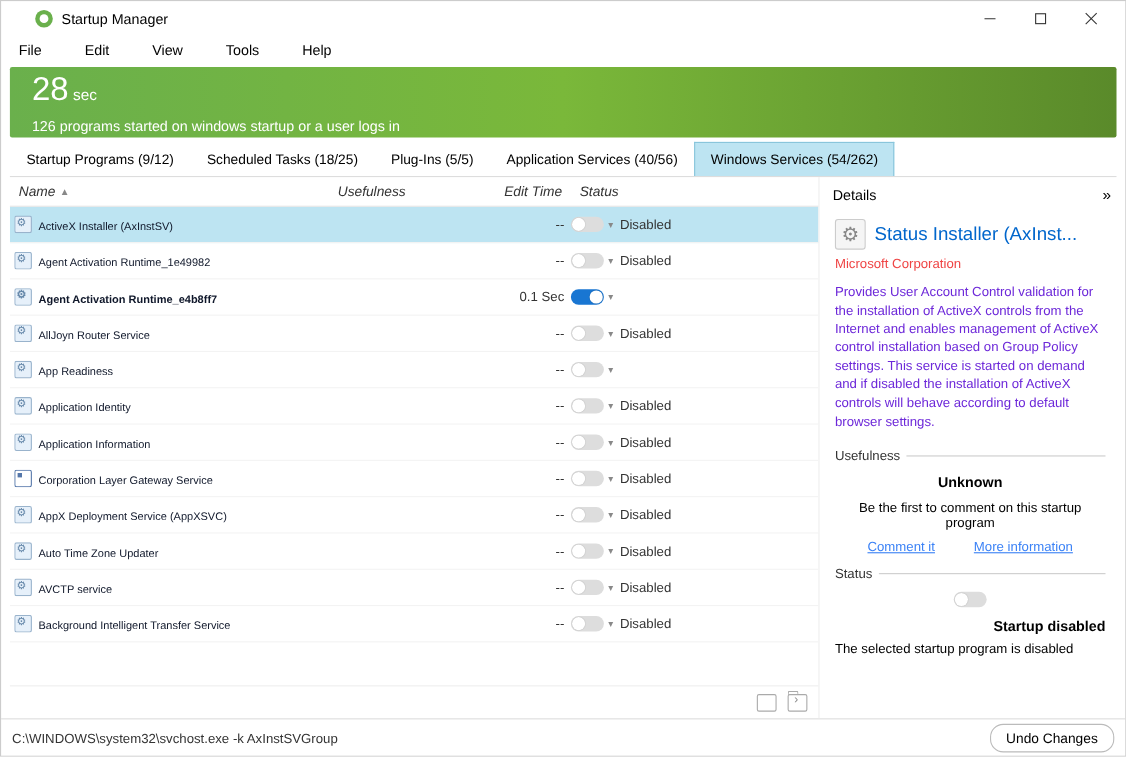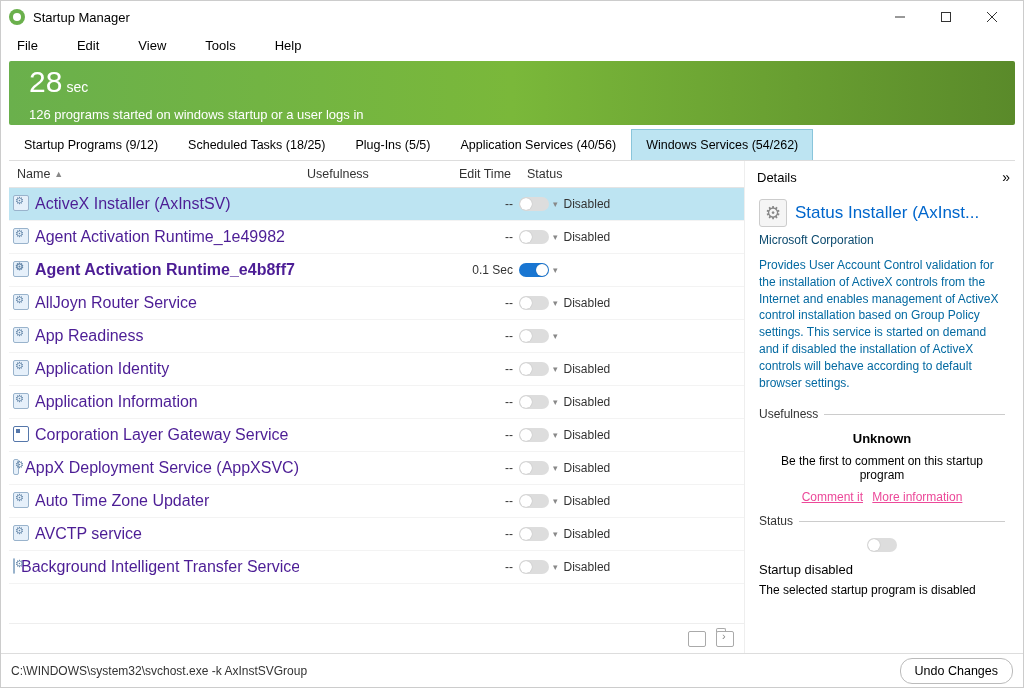--- a/index.html
+++ b/index.html
@@ -1,82 +1,82 @@
 <!DOCTYPE html>
 <html><head>
 <meta charset="utf-8">
 <style>
 * { box-sizing: border-box; margin: 0; padding: 0; }
 body { font-family: "Segoe UI", Tahoma, sans-serif; font-size: 12px; background: #fff; }
 .window { width: 1024px; height: 688px; border: 1px solid #ccc; display: flex; flex-direction: column; background: #fff; }
-.titlebar { height: 32px; display: flex; align-items: center; padding: 0 8px; }
+.titlebar { height: 32px; display: flex; align-items: center; padding: 0 8px; margin-left: 23px; }
 .titlebar-icon { width: 16px; height: 16px; border-radius: 50%; background: #6ab04c; margin-right: 8px; position: relative; }
 .titlebar-icon::after { content:''; position:absolute; left:4px; top:4px; width:8px; height:8px; border-radius:50%; background:#fff; }
 .titlebar-title { flex: 1; font-size: 13px; }
 .titlebar-controls { display: flex; }
 .titlebar-btn { width: 46px; height: 32px; display: flex; align-items: center; justify-content: center; color: #333; }
 .titlebar-btn svg { width: 12px; height: 12px; }
 .menubar { height: 24px; display: flex; align-items: center; padding: 0 6px; gap: 19px; }
 .menu-item { padding: 3px 10px; font-size: 13px; }
 .banner { margin: 4px 8px; height: 64px; background: linear-gradient(90deg, #6ab04c 0%, #7ab83a 50%, #5a8a2a 100%); color: #fff; border-radius: 2px; padding: 14px 20px; display:flex; flex-direction:column; justify-content:center; }
 .banner-main { font-size: 30px; font-weight: 300; }
 .banner-main .unit { font-size: 14px; font-weight: 400; margin-left: 4px; }
 .banner-sub { font-size: 13px; margin-top: 8px; }
 .tabs { display: flex; margin: 0 8px; border-bottom: 1px solid #ddd; }
 .tab { padding: 8px 14px; font-size: 12.5px; border: 1px solid transparent; border-bottom: none; cursor: pointer; }
 .tab.active { background: #bde4f2; border-color: #89c5db; }
 .main { display: flex; flex: 1; margin: 0 8px; min-height: 0; }
 .table-wrap { flex: 1; display:flex; flex-direction:column; border-right: 1px solid #eee; position: relative; min-height:0; }
 .thead { display: flex; border-bottom: 1px solid #e4e4e4; font-size: 12.5px; color: #333; }
-.th { padding: 6px 8px; display:flex; align-items:center; gap:4px; }
+.th { padding: 6px 8px; display:flex; align-items:center; gap:4px;font-style:italic; }
 .th.name { flex: 0 0 290px; }
 .th.usef { flex: 0 0 140px; }
 .th.load { flex: 0 0 80px; justify-content:flex-end; }
 .th.status { flex: 0 0 110px; }
 .sort-arrow { font-size: 9px; color: #888; }
 .tbody { overflow-y: scroll; flex: 1; }
 .row { display: flex; align-items: center; height: 33px; border-bottom: 1px solid #f3f3f3; padding: 0 4px; }
 .row.selected { background: #bde4f2; }
 .row.bold .cell.name { font-weight: 600; }
 .row-icon { width:16px; height:16px; margin-right:6px; display:inline-flex; align-items:center; justify-content:center; }
 .row-icon.gear { border:1px solid #99b3cc; background:#e6f0fa; border-radius:2px; position:relative; }
 .row-icon.gear::after { content:'⚙'; font-size:10px; color:#6688aa; position:absolute; left:1px; top:-1px; }
 .row-icon.box { border:1px solid #5577aa; background:#fff; border-radius:2px; position:relative; }
 .row-icon.box::after { content:''; position:absolute; left:2px; top:2px; width:4px; height:4px; background:#5577aa; }
-.cell.name { flex: 0 0 286px; display:flex; align-items:flex-start; font-size: 16px; color:#4c1d95; white-space:nowrap; overflow:hidden; }
+.cell.name { flex: 0 0 286px; display:flex; align-items:flex-end; font-size: 10px; color:#0f172a; white-space:nowrap; overflow:hidden; }
 .cell.usef { flex: 0 0 140px; }
 .cell.load { flex: 0 0 80px; text-align:right; font-size:12px; color:#333; padding-right:6px; }
 .cell.status { flex: 0 0 110px; display:flex; align-items:center; gap:6px; }
 .toggle { width: 30px; height: 14px; background: #ddd; border-radius: 8px; position: relative; cursor: pointer; }
 .toggle::after { content:''; position:absolute; left:1px; top:1px; width:12px; height:12px; background:#fff; border-radius:50%; box-shadow:0 0 1px rgba(0,0,0,.3); }
 .toggle.on { background: #1976d2; }
 .toggle.on::after { left: 17px; }
 .status-label { font-size:12px; color:#333; }
 .dropdown-caret { font-size:9px; color:#888; margin-left:-2px; }
 .toolbar-bottom { height: 30px; border-top: 1px solid #eee; display:flex; justify-content:flex-end; align-items:center; gap:10px; padding: 0 10px; }
 .tool-icon { width:18px; height:16px; border:1px solid #aaa; border-radius:2px; display:inline-block; position:relative; }
 .tool-icon.folder::before{content:'';position:absolute;left:-1px;top:-4px;width:8px;height:3px;border:1px solid #aaa;border-bottom:none;border-radius:2px 2px 0 0;}
 .tool-icon.folder::after{content:'›';position:absolute;left:5px;top:-2px;font-size:11px;color:#888;}
 .details { width: 270px; display:flex; flex-direction:column; padding: 0 6px 0 10px; overflow:hidden; }
 .details-header { display:flex; justify-content:space-between; align-items:center; padding: 8px 2px; font-size: 13px; }
 .details-chev { font-size: 14px; letter-spacing:-3px; }
 .details-body { padding: 6px 4px; overflow-y:auto; }
 .details-title-row { display:flex; align-items:center; gap:8px; margin-bottom:6px; }
 .details-icon { width:28px;height:28px;border:1px solid #ccc;border-radius:3px;display:flex;align-items:center;justify-content:center;font-size:18px;color:#888; background:#f5f5f5;}
 .details-title { color:#0066cc; font-size:17px; white-space:nowrap; overflow:hidden; text-overflow:ellipsis; flex:1; }
-.details-vendor { font-size:12px; color:#0c4a6e; margin-bottom:10px; }
-.details-desc { font-size:12px; color:#0369a1; line-height:1.4; margin-bottom:16px; }
+.details-vendor { font-size:12px; color:#ef4444; margin-bottom:10px; }
+.details-desc { font-size:12px; color:#6d28d9; line-height:1.4; margin-bottom:16px; }
 .section-head { font-size:12px; color:#333; display:flex; align-items:center; gap:6px; margin: 10px 0; }
 .section-head::after { content:''; flex:1; height:1px; background:#ccc; }
 .unknown { text-align:center; font-weight:bold; font-size:13px; margin:8px 0; }
 .befirst { text-align:center; font-size:12px; margin-bottom:8px; }
 .links { text-align:center; font-size:12px; }
-.links a { color:#ec4899; text-decoration:underline; margin: 0 3px; cursor:pointer; }
+.links a { color:#3b82f6; text-decoration:underline; margin: 0 16px; cursor:pointer; }
 .status-toggle-wrap { display:flex; justify-content:center; margin:10px 0; }
-.startup-disabled { text-align:left; font-weight:normal; font-size:13px; margin:6px 0;}
+.startup-disabled { text-align:right; font-weight:bold; font-size:13px; margin:6px 0;}
 .status-desc { text-align:left; font-size:12px; }
 .statusbar { height: 34px; border-top: 1px solid #ddd; display:flex; align-items:center; padding: 0 10px; justify-content:space-between; }
 .path { font-size:12px; color:#333; }
 .undo-btn { padding: 5px 14px; border:1px solid #bbb; background:#fff; font-size:12.5px; border-radius:12px; cursor:pointer; }
 </style>
 </head>
 <body>
 
 <div class="window">
   <div class="titlebar">

